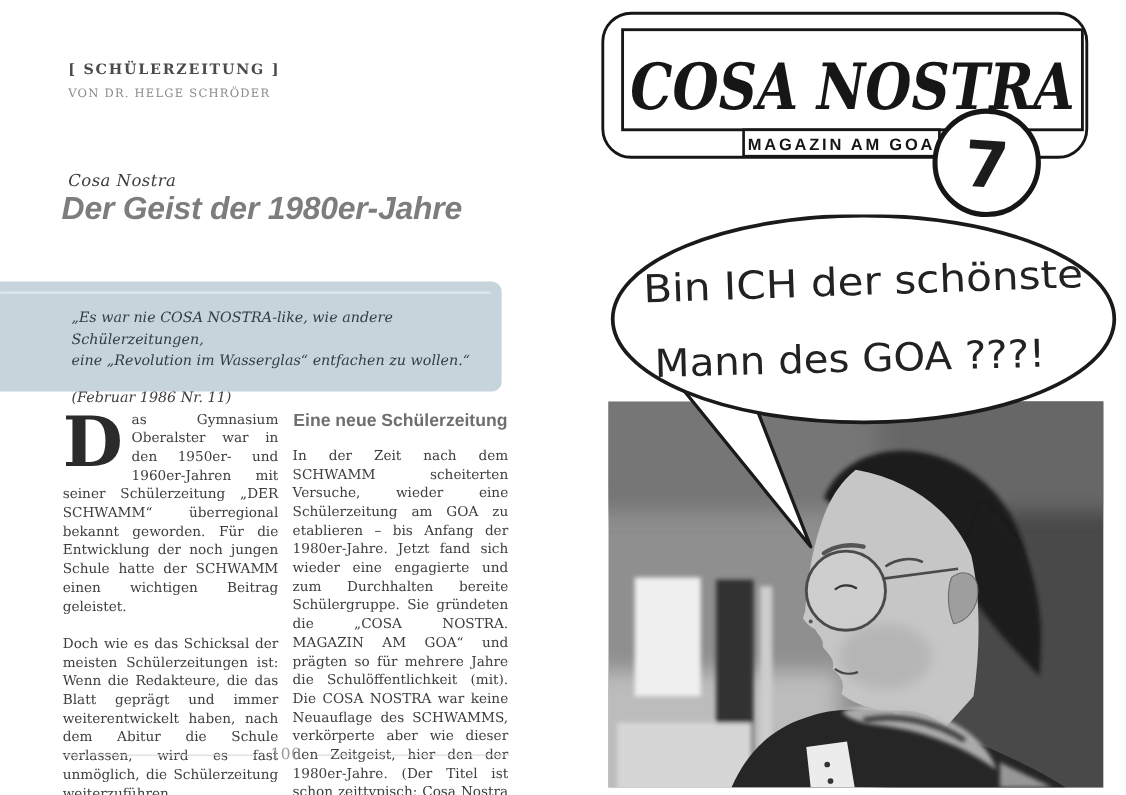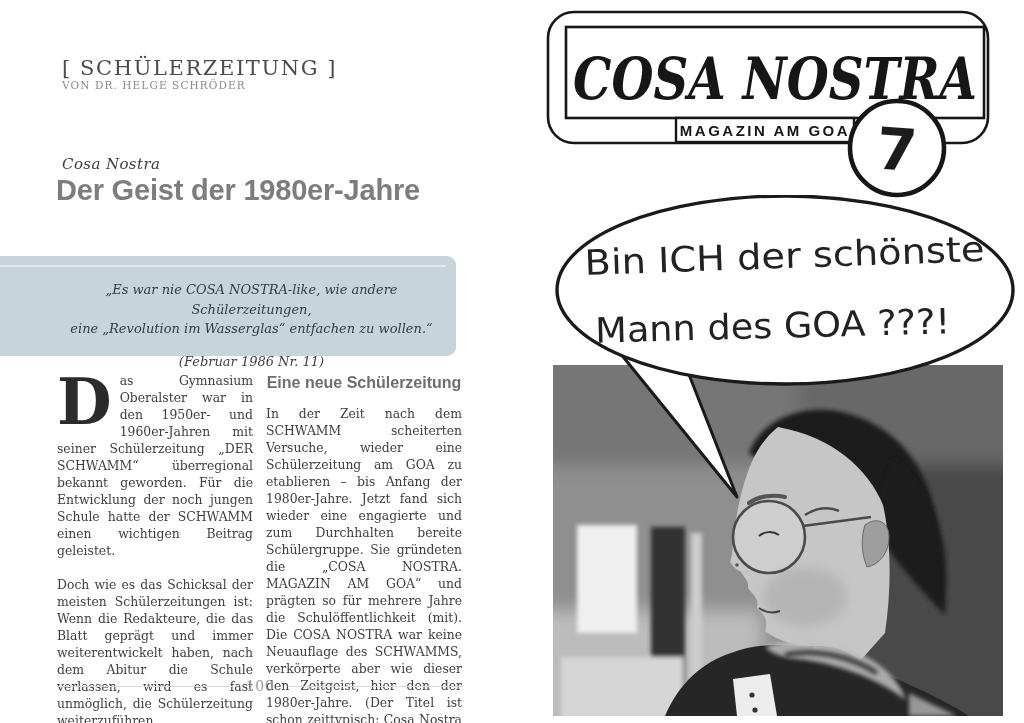--- a/index.html
+++ b/index.html
@@ -2,30 +2,30 @@
 <html lang="de"><head>
 <meta charset="utf-8">
 <title>Cosa Nostra – Der Geist der 1980er-Jahre</title>
 <style>
   html,body{margin:0;padding:0;}
   body{width:1024px;height:723px;position:relative;background:#ffffff;overflow:hidden;
        font-family:"DejaVu Serif",serif;-webkit-font-smoothing:antialiased;}
   .abs{position:absolute;}
 
   
-  .kicker{left:62px;top:56px;font-size:21px;letter-spacing:1.6px;color:#4b4b4b;}
+  .kicker{left:62px;top:56px;font-size:13px;letter-spacing:1.6px;color:#4b4b4b;font-weight:bold;}
   .byline{left:62px;top:79px;font-size:10.5px;letter-spacing:1.1px;color:#8a8a8a;text-align:center;}
   .article-label{left:62px;top:155px;font-size:15px;font-style:italic;color:#3d3d3d;letter-spacing:.4px;}
   .page-title{left:56px;top:174px;font-family:"Liberation Sans",sans-serif;font-size:29px;
-              font-weight:bold;color:#7d7d7d;letter-spacing:-.2px;}
+              font-weight:bold;color:#7d7d7d;letter-spacing:-.2px;font-style:italic;}
 
   .quote-box{left:0;top:256px;width:456px;height:100px;background:#c7d4dc;border-radius:0 9px 9px 0;}
   .quote-box .shine{position:absolute;left:0;top:9px;right:10px;height:2px;background:#e0e8ee;border-radius:2px;}
   .quote-inner{position:absolute;left:65px;top:24px;right:18px;font-style:italic;font-size:13px;
-               line-height:1.5;color:#323c45;text-align:center;}
+               line-height:1.5;color:#323c45;}
   .quote-attr{margin-top:13px;font-style:italic;font-size:13px;color:#404040;}
 
   .cols{left:57px;top:372px;width:406px;display:flex;gap:13px;}
   .col{width:196px;font-size:12.4px;line-height:17px;text-align:justify;color:#3e3e3e;
        hyphens:auto;-webkit-hyphens:auto;}
   .dropcap{float:left;font-size:63px;line-height:50px;font-weight:bold;color:#2b2b2b;
            margin:5px 8px 0 0;}
   .col p{margin:0 0 17px 0;}
   .col-heading{font-family:"Liberation Sans",sans-serif;font-size:16px;font-weight:bold;
                color:#6e6e6e;margin:2px 0 14px 0;text-align:center;}

